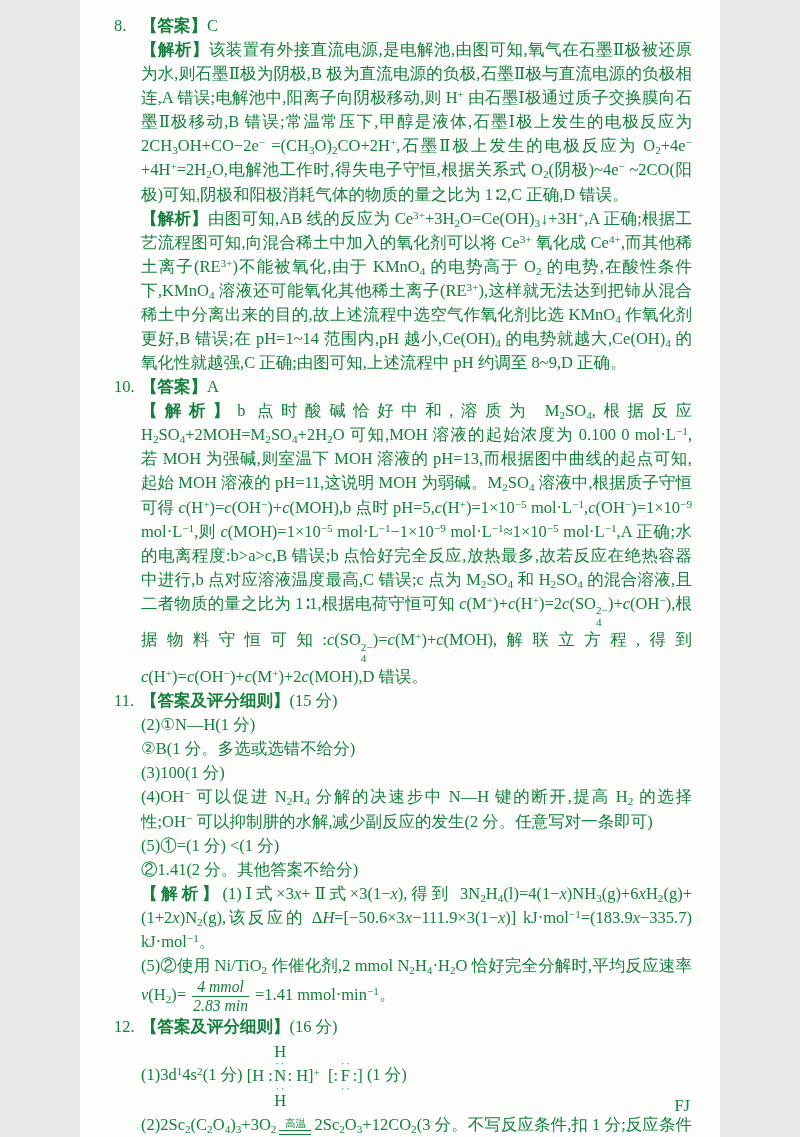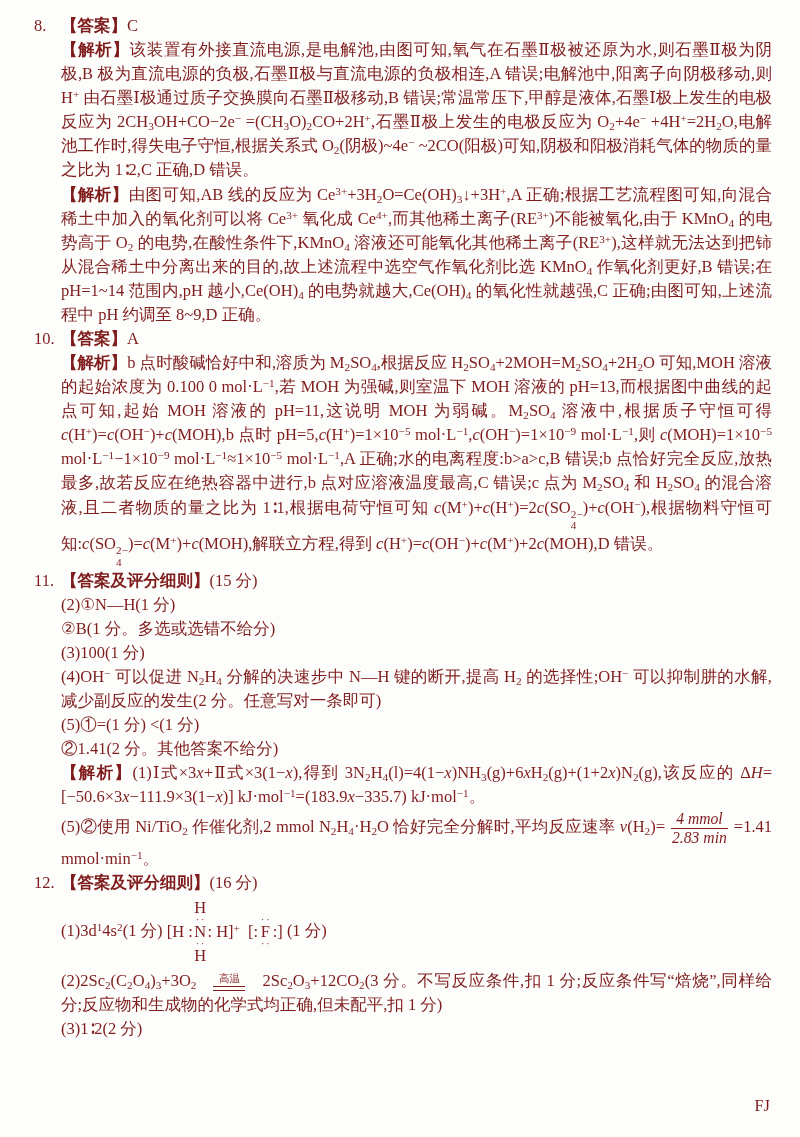--- a/index.html
+++ b/index.html
@@ -2,24 +2,24 @@
 <html><head>
 <meta charset="utf-8">
 <style>
   html,body{margin:0;padding:0;}
   body{
     background:#e8e8e8;
     font-family:"Liberation Serif","DejaVu Serif",serif;
   }
   .page{
     position:relative;
-    width:800px;height:1137px;
+    width:640px;height:1137px;
     margin:0 auto;
     background:#fdfdfc;
-    color:#7f1d1d;
+    color:#15803d;
     overflow:hidden;
     font-size:16.5px;
     line-height:1.46;
   }
   .doc{padding:14px 28px 0 34px;}
   .line{margin-left:27px;text-align:left;}
   .line.just{text-align:justify;}
   .line.sect{margin-left:0;}
   .qnum{display:inline-block;width:27px;margin-left:-27px;}
   b{font-weight:bold;}
@@ -31,21 +31,21 @@
   .ss{display:inline-flex;flex-direction:column;align-items:flex-start;
       vertical-align:-0.45em;font-size:68%;line-height:1.05;}
   .ss sup,.ss sub{font-size:100%;line-height:1.05;vertical-align:baseline;}
   
   .frac{display:inline-flex;flex-direction:column;align-items:center;
         vertical-align:middle;line-height:1.15;font-size:95%;margin:0 2px;font-style:italic;}
   .fnum{display:block;border-bottom:1.2px solid currentColor;padding:0 5px;}
   .fden{display:block;padding:0 5px;}
   
   .oveq{display:inline-flex;flex-direction:column;align-items:center;
-        vertical-align:middle;margin:0 17px;}
+        vertical-align:middle;margin:0 3px;}
   .ovtxt{font-size:10.5px;line-height:1.2;}
   .eqbar{display:block;width:32px;height:3px;
          border-top:1.4px solid currentColor;border-bottom:1.4px solid currentColor;}
   
   .lewis-line{margin-top:4px;margin-bottom:4px;}
   .lewis{display:inline-flex;align-items:center;vertical-align:middle;}
   .lcol{display:inline-flex;flex-direction:column;align-items:center;
         line-height:1.05;margin:0 1px;}
   .dots{font-size:10px;line-height:0.7;letter-spacing:2px;text-indent:2px;}
   .lgap{display:inline-block;width:8px;}

